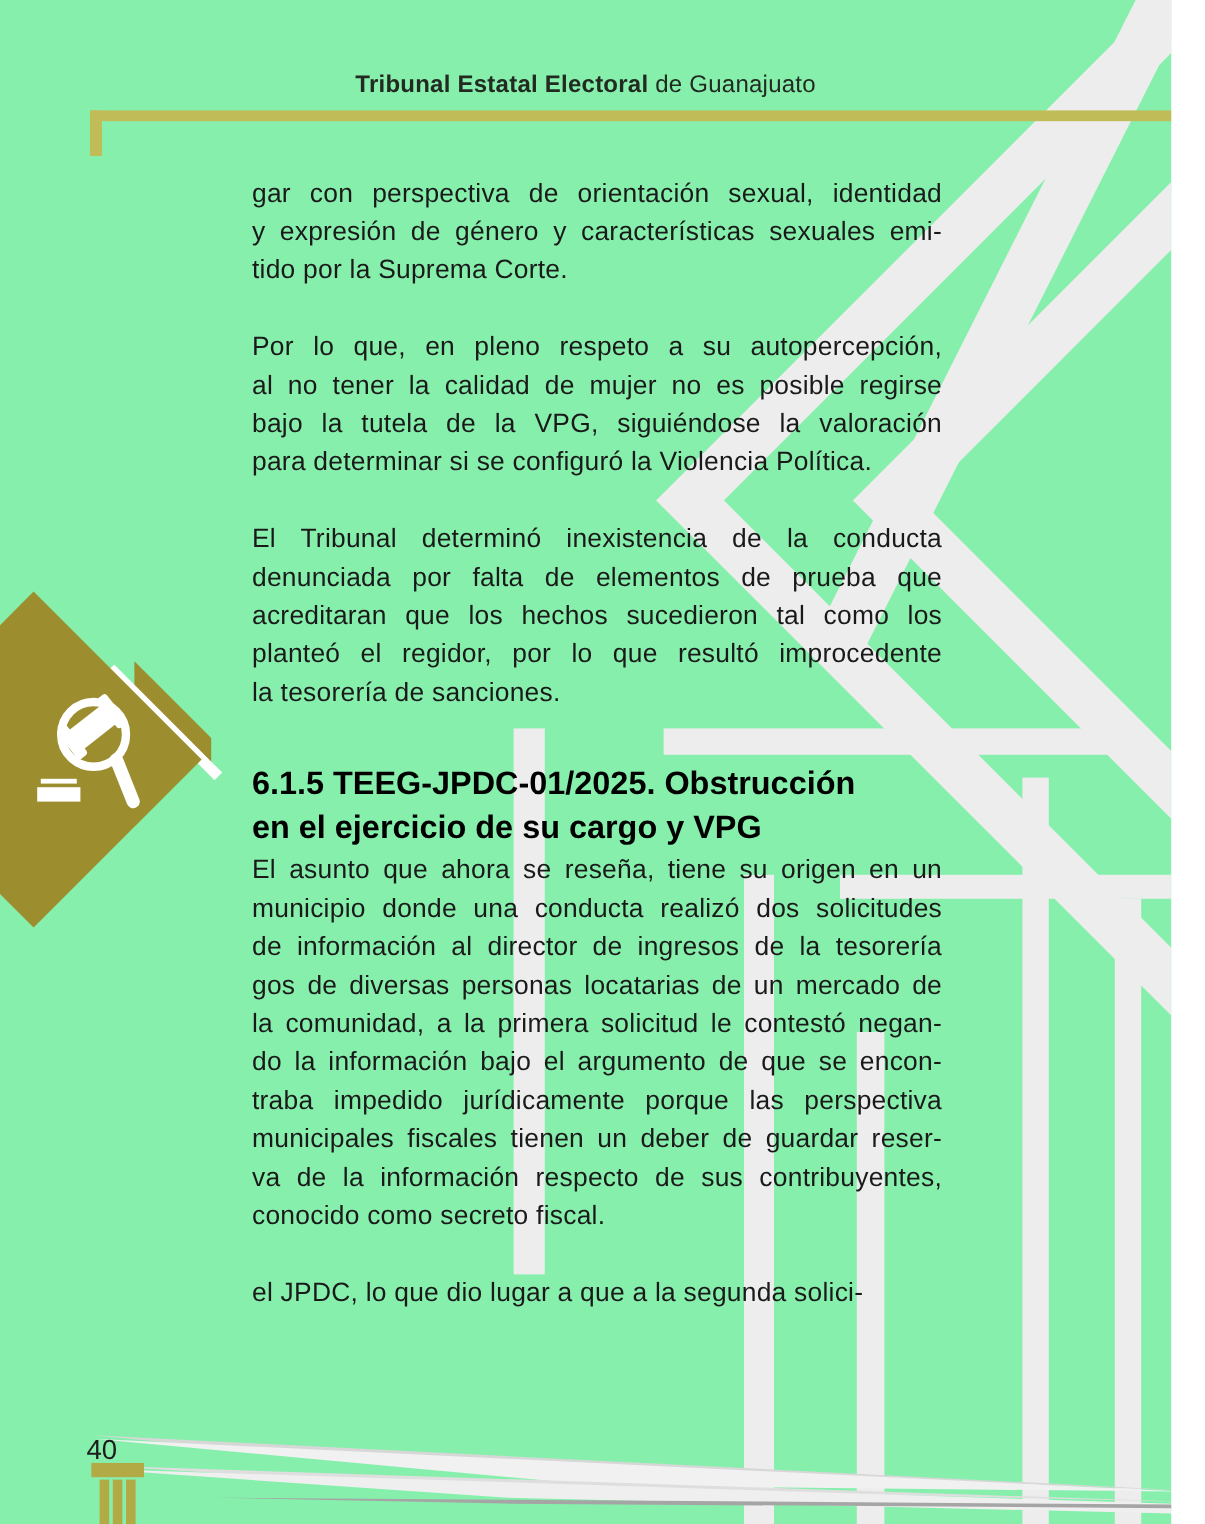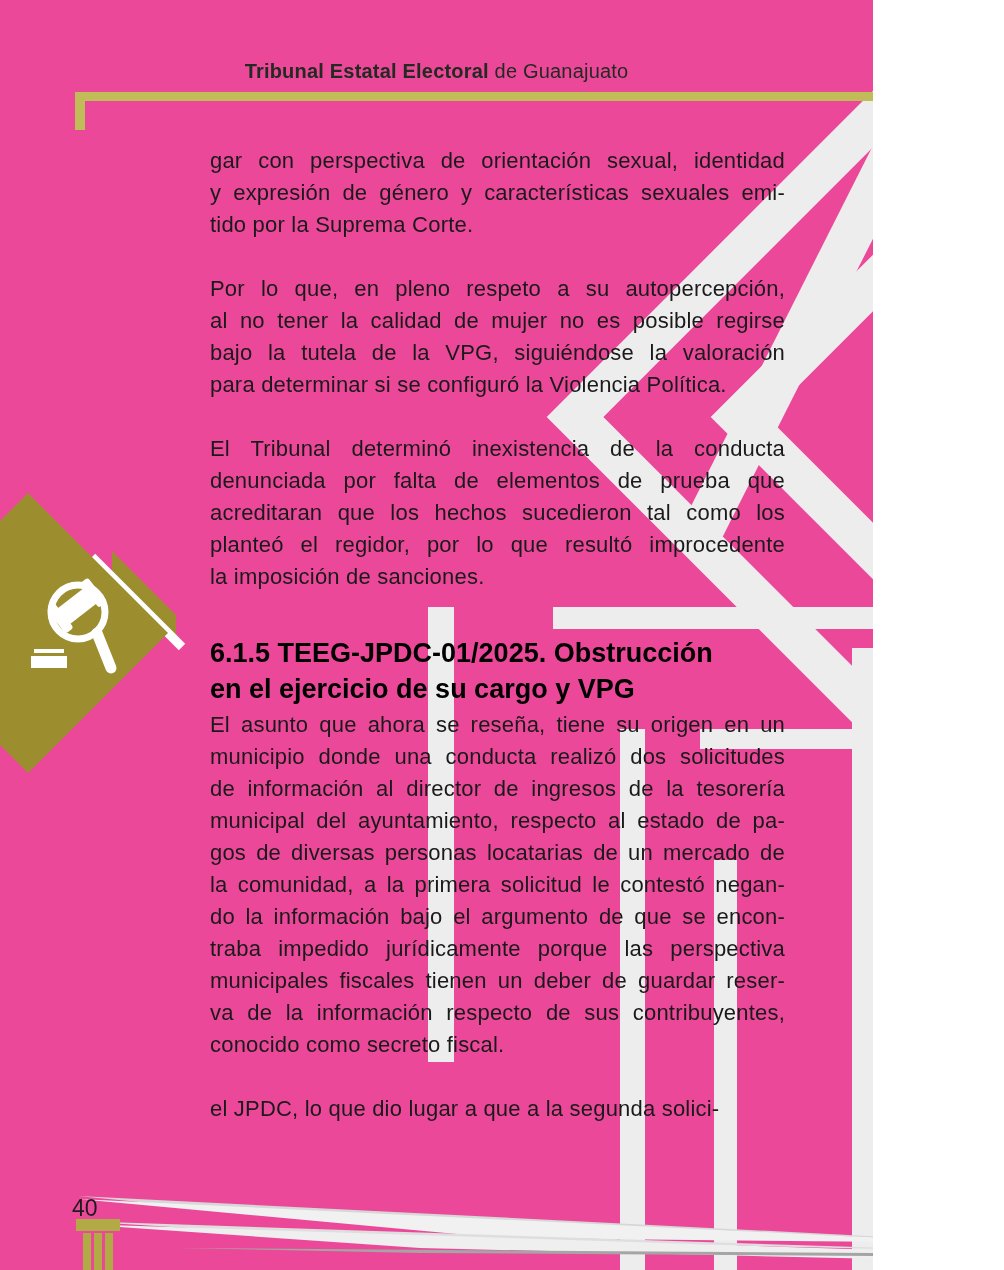--- a/index.html
+++ b/index.html
@@ -1,19 +1,19 @@
 <!DOCTYPE html>
 <html><head>
 <meta charset="utf-8">
 <style>
   html,body{margin:0;padding:0;background:#ffffff;}
   .page{
     position:relative;
-    width:873px;height:1270px;
-    background:#ec4899;
+    width:976px;height:1270px;
+    background:#86efac;
     overflow:hidden;
     font-family:"Liberation Sans", sans-serif;
   }
   svg{display:block;}
   .wm{position:absolute;left:0;top:0;z-index:0;}
   .ribbons{position:absolute;left:0;top:1185px;z-index:1;}
   .header{
     position:absolute;left:0;top:58px;width:100%;
     text-align:center;font-size:20px;line-height:26px;
     color:#232a21;z-index:2;letter-spacing:.2px;
@@ -104,31 +104,30 @@
         <div class="line jl">Por lo que, en pleno respeto a su autopercepción,</div>
         <div class="line jl">al no tener la calidad de mujer no es posible regirse</div>
         <div class="line jl">bajo la tutela de la VPG, siguiéndose la valoración</div>
         <div class="line">para determinar si se configuró la Violencia Política.</div>
       </div>
       <div class="block paragraph">
         <div class="line jl">El Tribunal determinó inexistencia de la conducta</div>
         <div class="line jl">denunciada por falta de elementos de prueba que</div>
         <div class="line jl">acreditaran que los hechos sucedieron tal como los</div>
         <div class="line jl">planteó el regidor, por lo que resultó improcedente</div>
-        <div class="line">la imposición de sanciones.</div>
+        <div class="line">la tesorería de sanciones.</div>
       </div>
       <div class="block heading">
         <div class="line">6.1.5 TEEG-JPDC-01/2025. Obstrucción</div>
         <div class="line">en el ejercicio de su cargo y VPG</div>
       </div>
       <div class="block paragraph">
         <div class="line jl">El asunto que ahora se reseña, tiene su origen en un</div>
         <div class="line jl">municipio donde una conducta realizó dos solicitudes</div>
         <div class="line jl">de información al director de ingresos de la tesorería</div>
-        <div class="line jl">municipal del ayuntamiento, respecto al estado de pa-</div>
         <div class="line jl">gos de diversas personas locatarias de un mercado de</div>
         <div class="line jl">la comunidad, a la primera solicitud le contestó negan-</div>
         <div class="line jl">do la información bajo el argumento de que se encon-</div>
         <div class="line jl">traba impedido jurídicamente porque las perspectiva</div>
         <div class="line jl">municipales fiscales tienen un deber de guardar reser-</div>
         <div class="line jl">va de la información respecto de sus contribuyentes,</div>
         <div class="line">conocido como secreto fiscal.</div>
       </div>
       <div class="block paragraph">
         <div class="line">el JPDC, lo que dio lugar a que a la segunda solici-</div>

